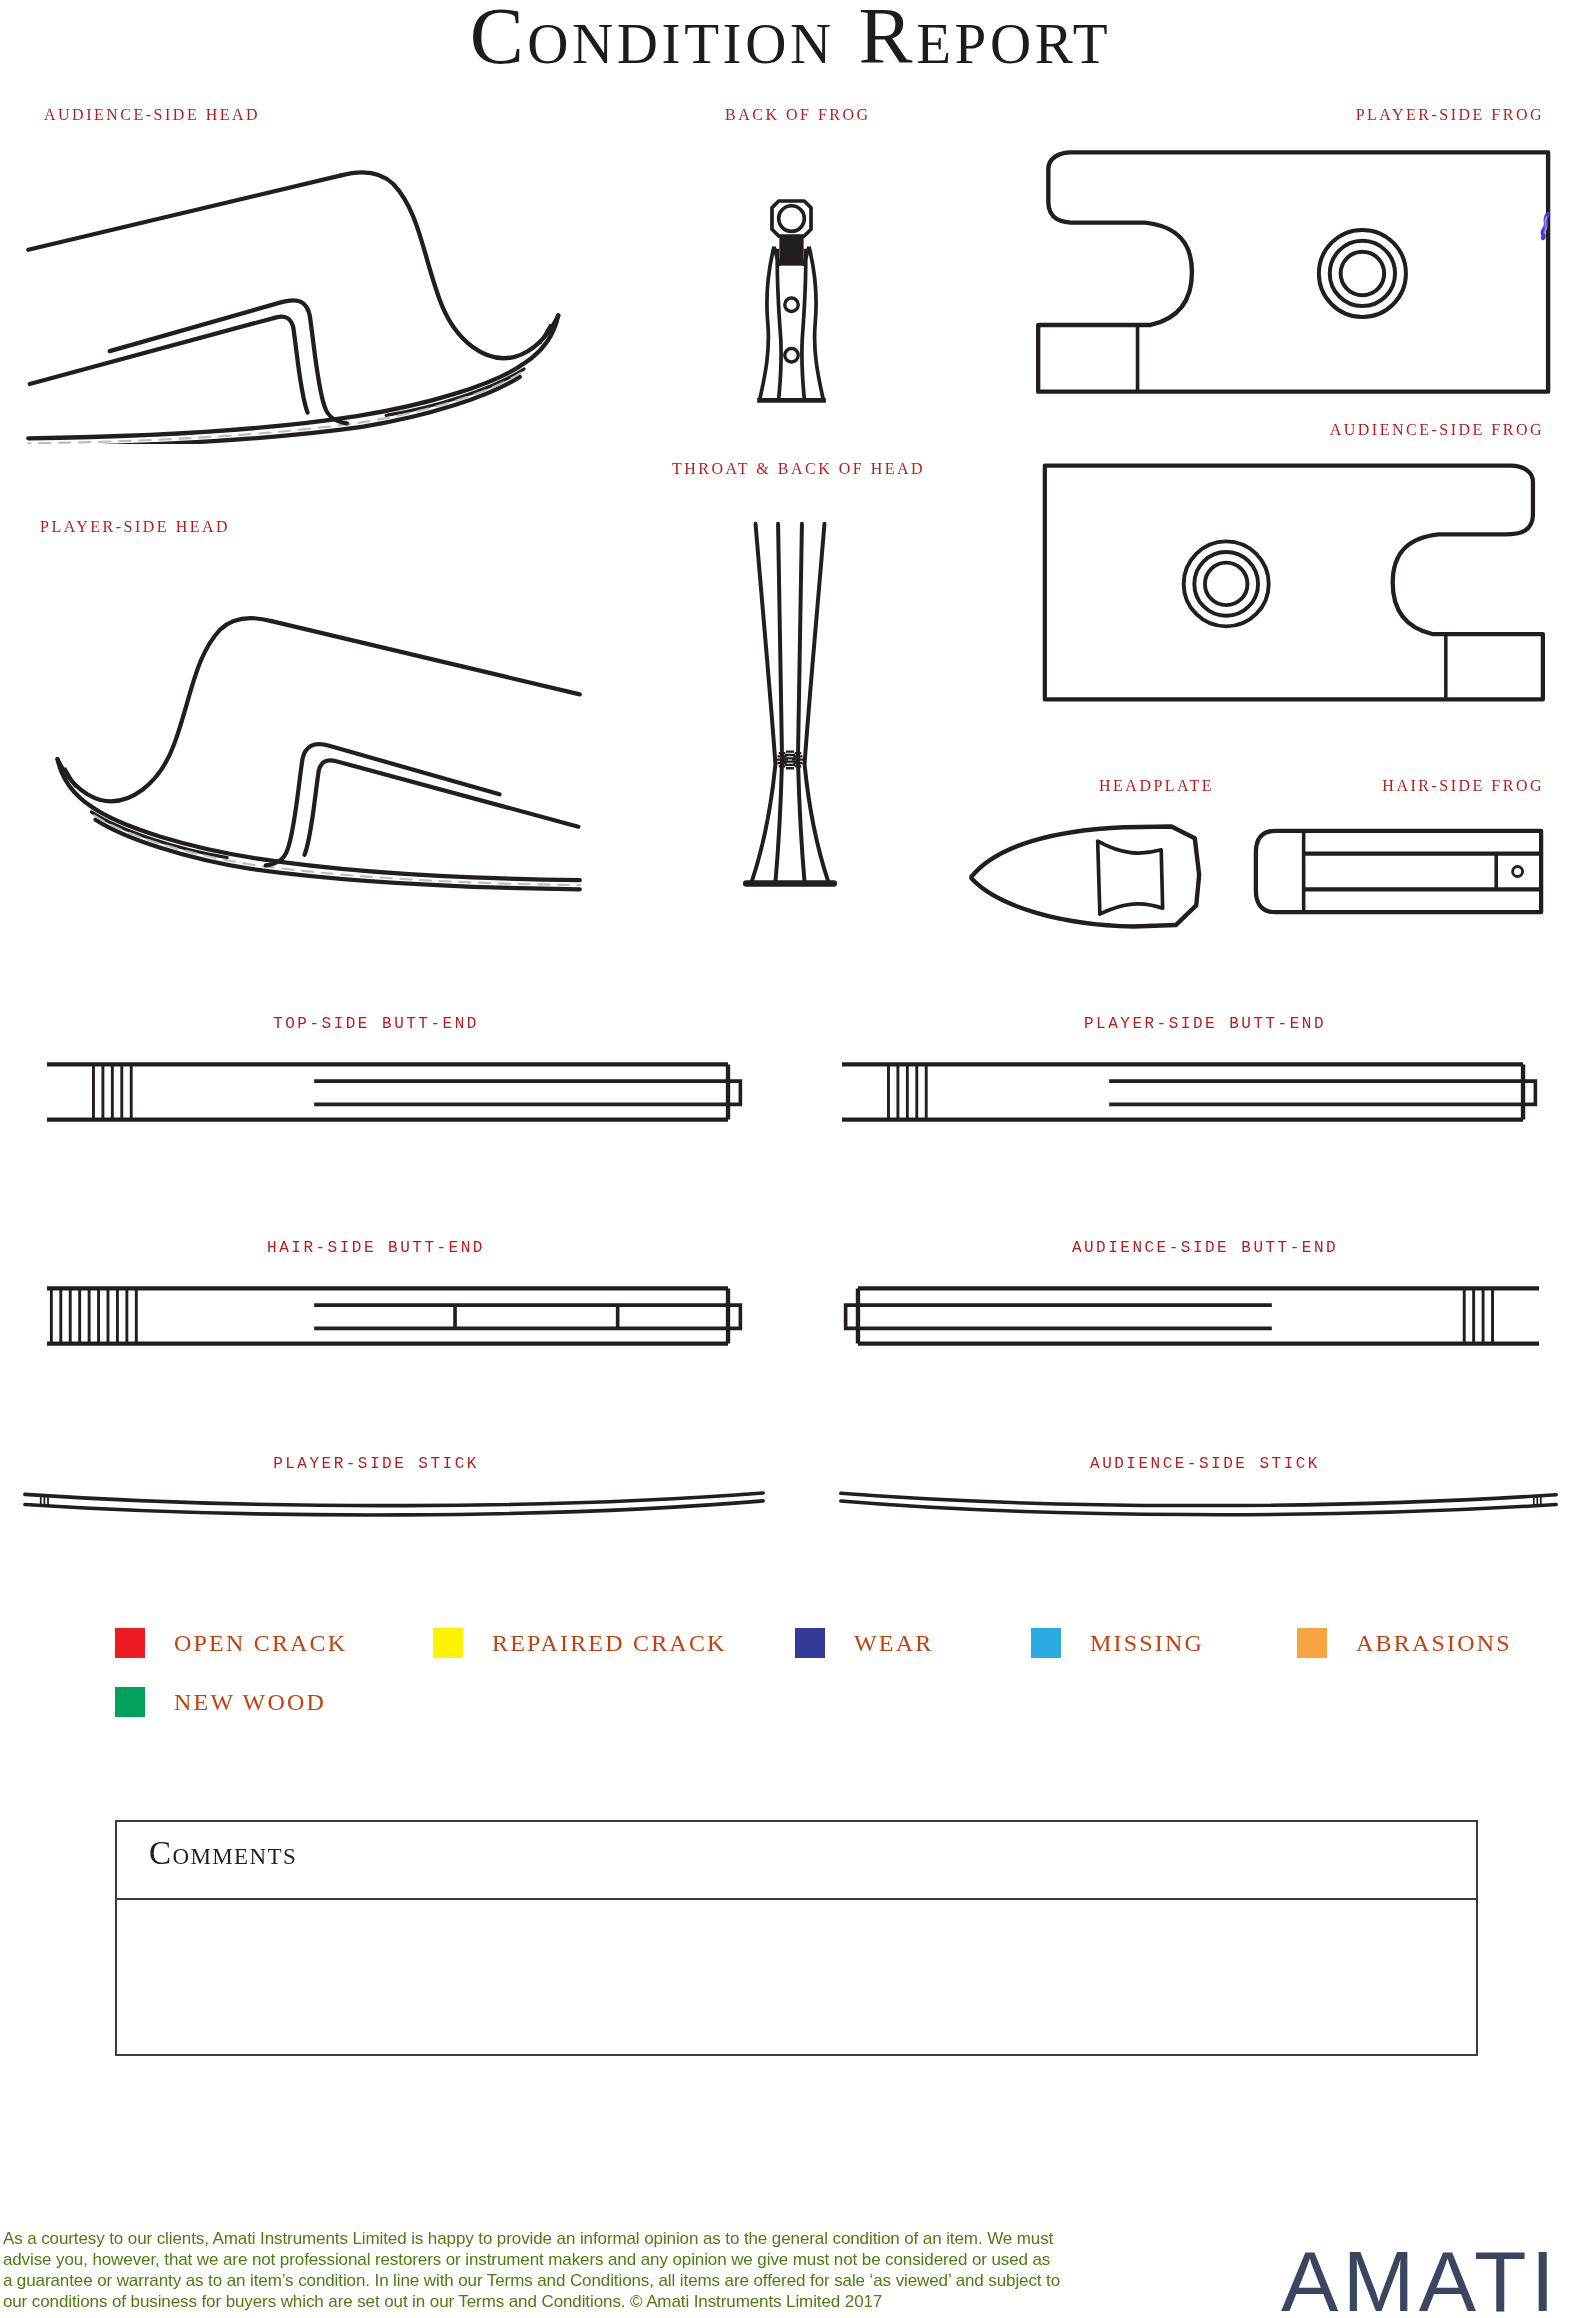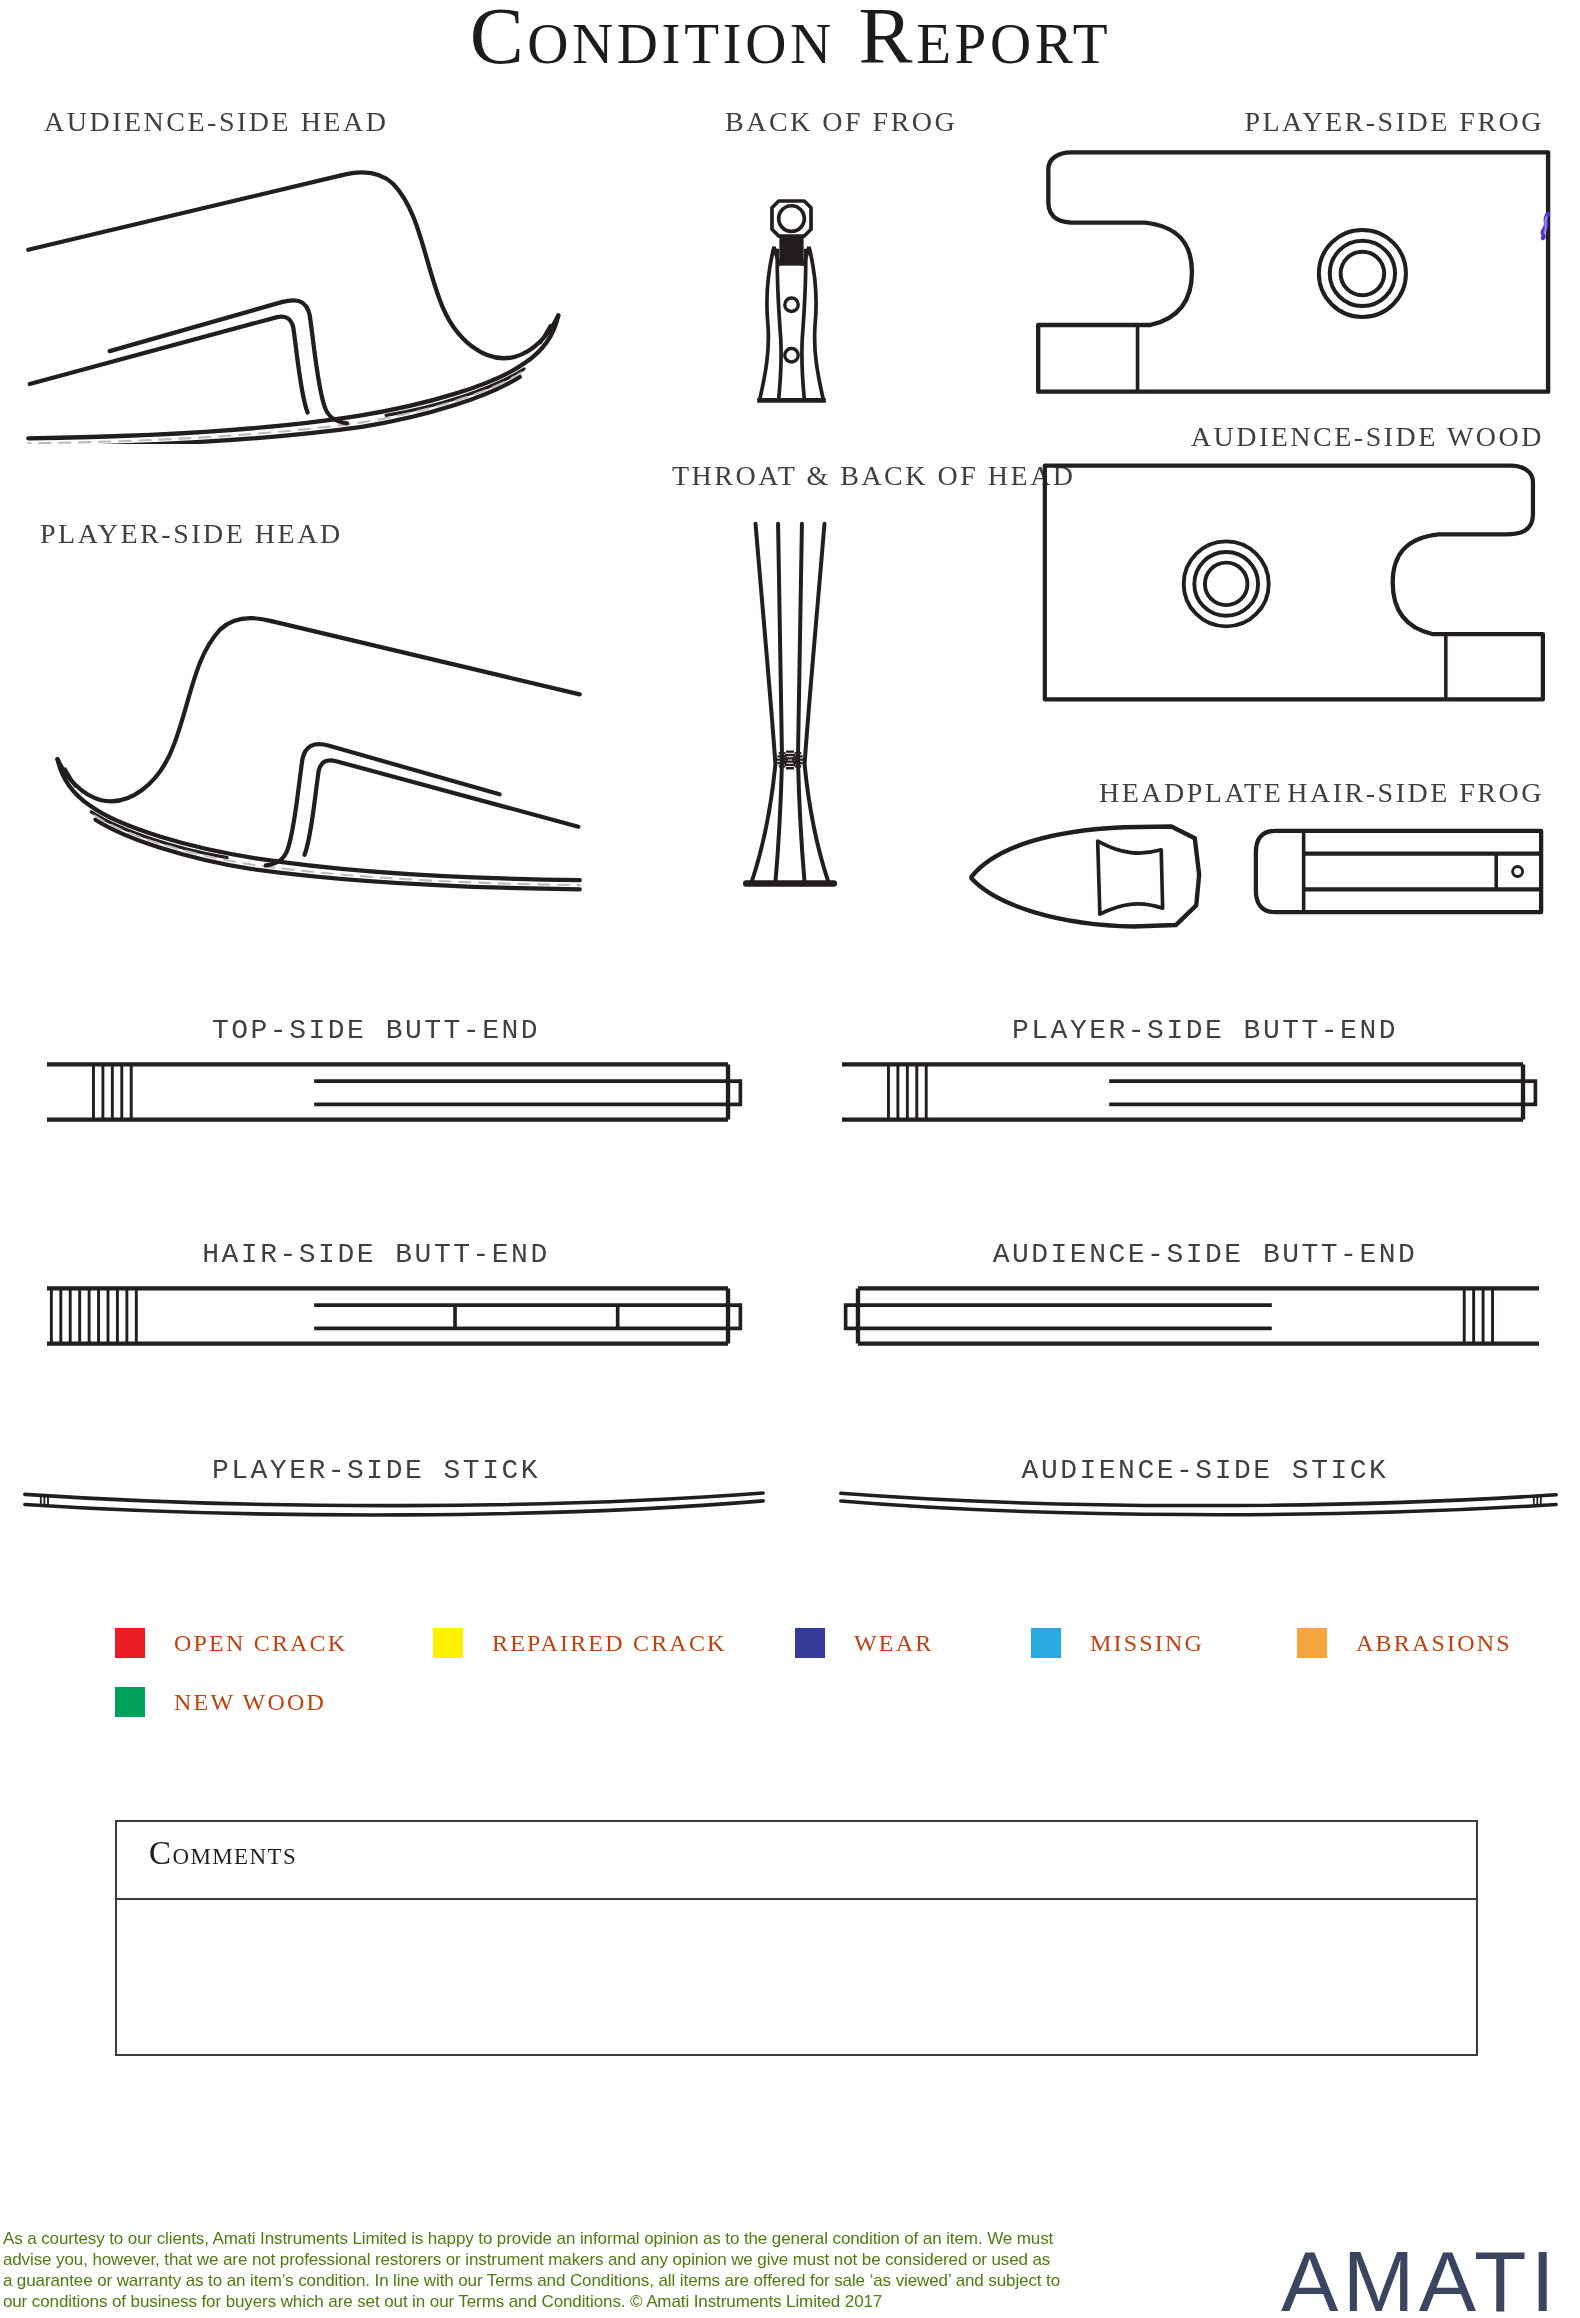--- a/index.html
+++ b/index.html
@@ -1,20 +1,20 @@
 <!DOCTYPE html>
 <html style="font-size:11.6px"><head>
 <meta charset="utf-8">
 <style>
   html,body{margin:0;padding:0;background:#fff;}
   .page{position:relative;width:1581px;height:2319px;background:#ffffff;overflow:hidden;
         font-family:"Liberation Serif",serif;color:#231f20;}
   .title{position:absolute;top:-10px;left:0;width:100%;text-align:center;
          font-variant:small-caps;font-size:81px;letter-spacing:3.6px;color:#1c1c1c;}
-  .dlabel{position:absolute;font-size:28px;letter-spacing:2.5px;color:#404040;white-space:nowrap;}
+  .dlabel{position:absolute;font-size:16px;letter-spacing:2.5px;color:#b91c1c;white-space:nowrap;}
   .dlabel.center{text-align:center;font-family:Liberation Mono, monospace;}
   .drawing{position:absolute;}
   .legend-swatch{position:absolute;width:30px;height:30px;}
   .legend-label{position:absolute;font-size:24px;letter-spacing:2.2px;color:#c2410c;
                 white-space:nowrap;line-height:30px;}
   .comments{position:absolute;left:115px;top:1820px;width:1359px;height:232px;
             border:2.2px solid #3c3c3c;}
   .comments-header{position:absolute;left:32px;top:13px;font-variant:small-caps;
                    font-size:33px;letter-spacing:1.4px;color:#231f20;}
   .comments-divider{position:absolute;left:-0.7px;right:-0.7px;top:76px;border-top:2.2px solid #3c3c3c;}
@@ -28,21 +28,21 @@
 </head>
 <body>
 
 <div class="page">
 
   <div class="title">Condition Report</div>
 
   <div class="dlabel" style="left:44px;top:106px;">AUDIENCE-SIDE HEAD</div>
   <div class="dlabel" style="left:725px;top:106px;">BACK OF FROG</div>
   <div class="dlabel" style="right:37px;top:106px;">PLAYER-SIDE FROG</div>
-  <div class="dlabel" style="right:37px;top:421px;">AUDIENCE-SIDE WOOD</div>
+  <div class="dlabel" style="right:37px;top:421px;">AUDIENCE-SIDE FROG</div>
   <div class="dlabel" style="left:40px;top:518px;">PLAYER-SIDE HEAD</div>
   <div class="dlabel" style="left:672px;top:460px;">THROAT &amp; BACK OF HEAD</div>
   <div class="dlabel" style="left:1099px;top:777px;">HEADPLATE</div>
   <div class="dlabel" style="right:37px;top:777px;">HAIR-SIDE FROG</div>
   <div class="dlabel center" style="left:0;width:752px;top:1015px;">TOP-SIDE BUTT-END</div>
   <div class="dlabel center" style="left:829px;width:752px;top:1015px;">PLAYER-SIDE BUTT-END</div>
   <div class="dlabel center" style="left:0;width:752px;top:1239px;">HAIR-SIDE BUTT-END</div>
   <div class="dlabel center" style="left:829px;width:752px;top:1239px;">AUDIENCE-SIDE BUTT-END</div>
   <div class="dlabel center" style="left:0;width:752px;top:1455px;">PLAYER-SIDE STICK</div>
   <div class="dlabel center" style="left:829px;width:752px;top:1455px;">AUDIENCE-SIDE STICK</div>

